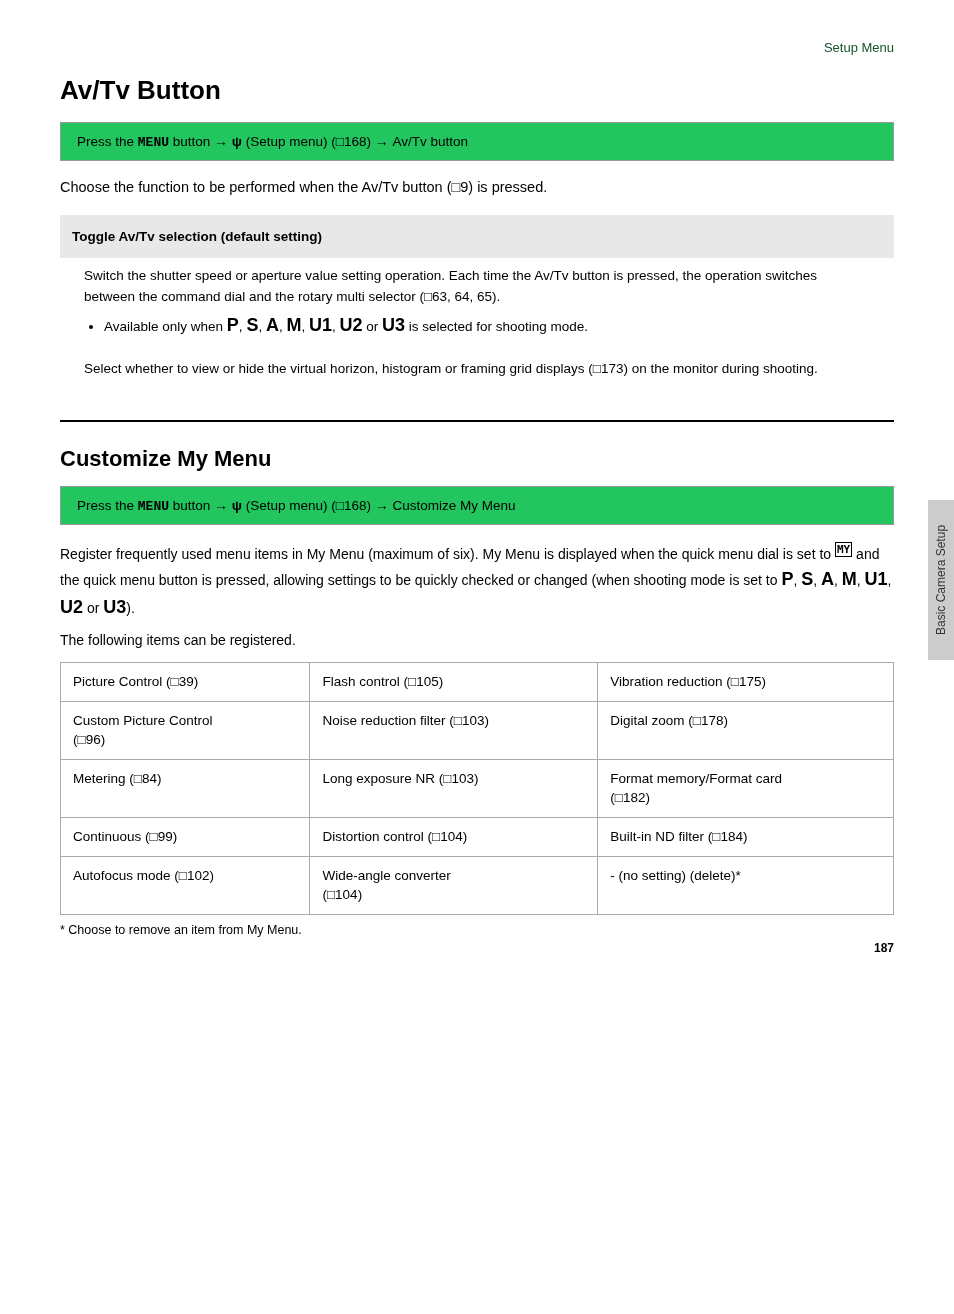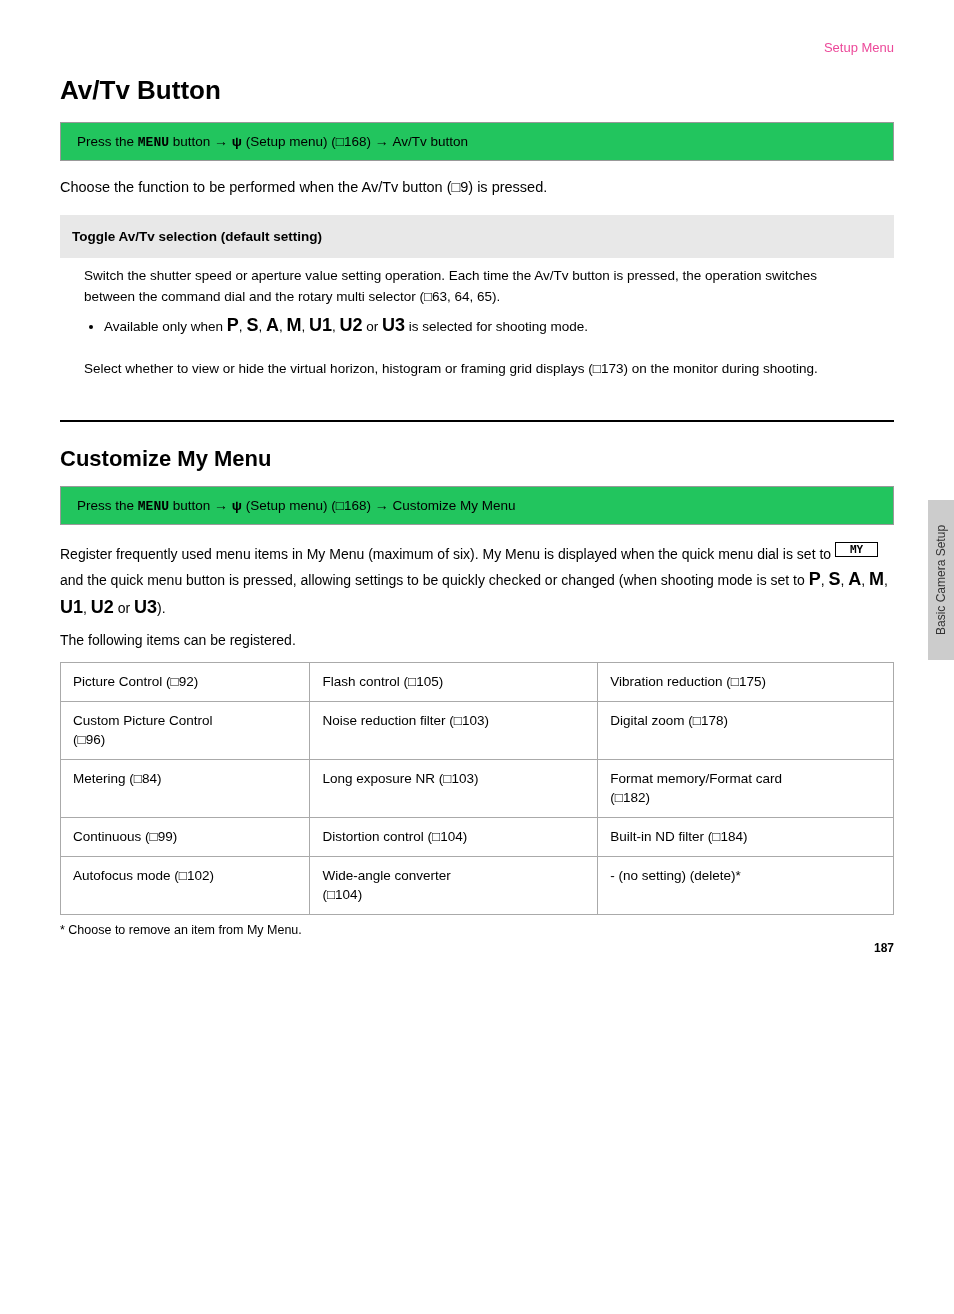--- a/index.html
+++ b/index.html
@@ -13,21 +13,21 @@
       position: relative;
     }
     .page {
       padding: 40px 60px 60px 60px;
       position: relative;
     }
     .page-header {
       text-align: right;
       font-size: 13px;
       margin-bottom: 20px;
-      color: #ec4899;
+      color: #14532d;
     }
     h1 {
       font-size: 26px;
       font-weight: bold;
       margin-bottom: 16px;
     }
     h2 {
       font-size: 22px;
       font-weight: bold;
       margin-bottom: 14px;
@@ -82,21 +82,21 @@
     .body-text {
       font-size: 14px;
       line-height: 1.6;
       margin-bottom: 10px;
     }
     .my-menu-icon {
       font-size: 11px;
       vertical-align: super;
       font-weight: bold;
       border: 1px solid #000;
-      padding: 0 14px;
+      padding: 0 1px;
       font-family: monospace;
     }
     .items-text {
       font-size: 14px;
       margin-bottom: 14px;
     }
     table {
       width: 100%;
       border-collapse: collapse;
       font-size: 13.5px;
@@ -188,21 +188,21 @@
 
     <p class="body-text">
       Register frequently used menu items in My Menu (maximum of six). My Menu is displayed when the quick menu dial is set to <span class="my-menu-icon">MY</span> and the quick menu button is pressed, allowing settings to be quickly checked or changed (when shooting mode is set to <span class="bold-letter">P</span>, <span class="bold-letter">S</span>, <span class="bold-letter">A</span>, <span class="bold-letter">M</span>, <span class="bold-letter">U1</span>, <span class="bold-letter">U2</span> or <span class="bold-letter">U3</span>).
     </p>
 
     <p class="items-text">The following items can be registered.</p>
 
     <table>
       <tbody>
         <tr>
-          <td>Picture Control (□92)</td>
+          <td>Picture Control (□39)</td>
           <td>Flash control (□105)</td>
           <td>Vibration reduction (□175)</td>
         </tr>
         <tr>
           <td>Custom Picture Control<br>(□96)</td>
           <td>Noise reduction filter (□103)</td>
           <td>Digital zoom (□178)</td>
         </tr>
         <tr>
           <td>Metering (□84)</td>

